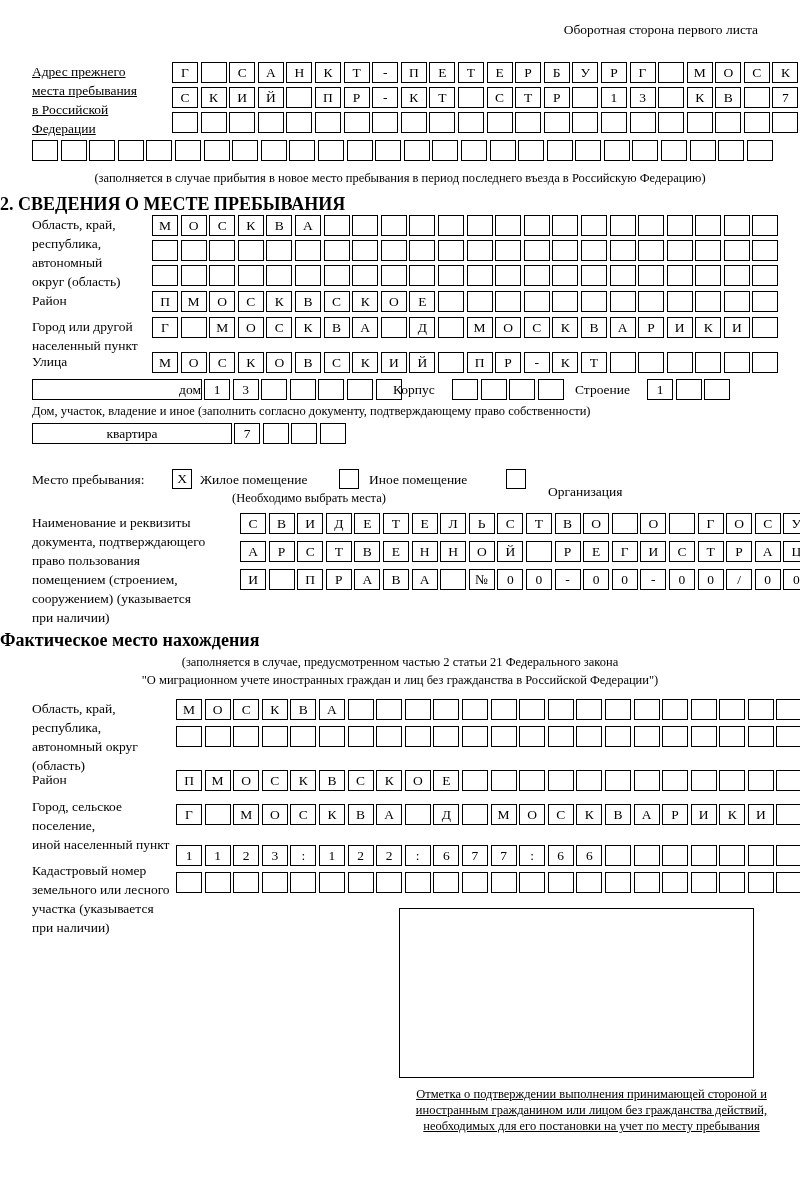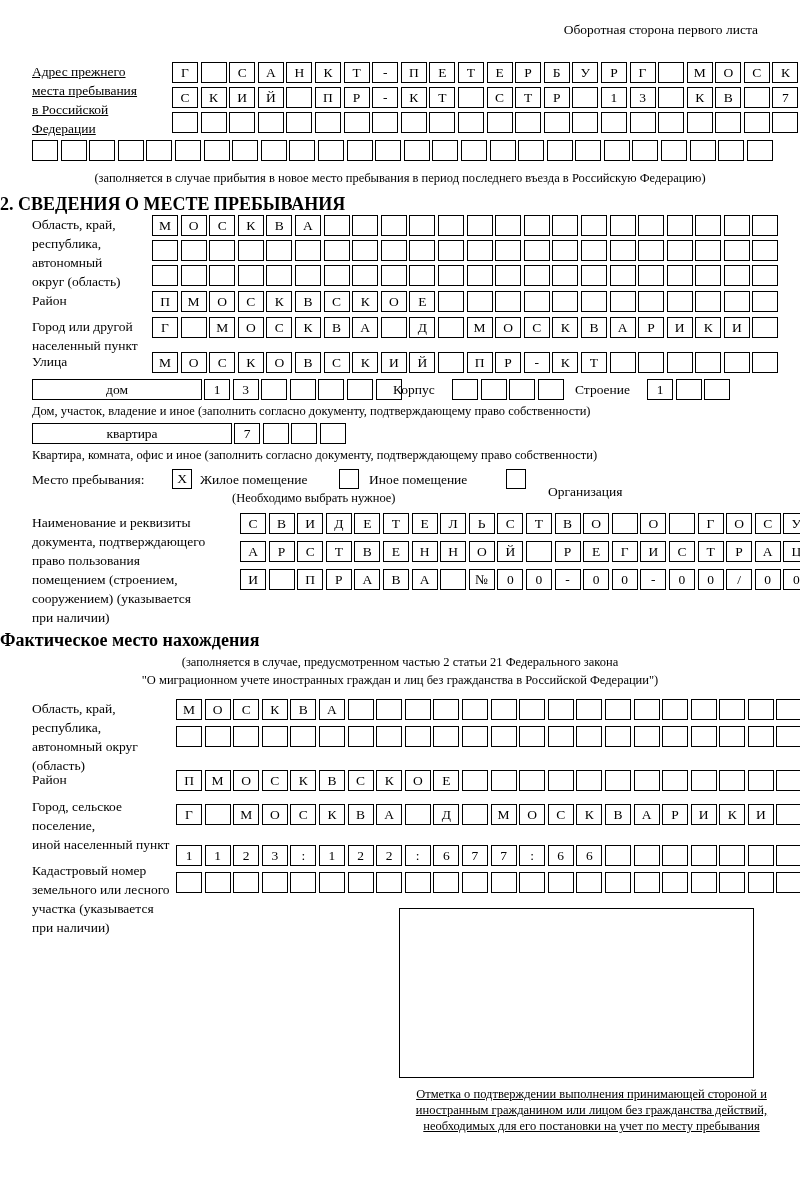--- a/index.html
+++ b/index.html
@@ -360,21 +360,21 @@
       <div class="cell">К</div>
       <div class="cell">Т</div>
       <div class="cell"></div>
       <div class="cell"></div>
       <div class="cell"></div>
       <div class="cell"></div>
       <div class="cell"></div>
       <div class="cell"></div>
     </div>
 
-  <div class="box-line" style="left:32px; top:379px; width:170px;">дом</div>
+  <div class="box-line" style="left:32px; top:379px; width:170px;text-align:right;">дом</div>
   <div class="cells" id="s2-dom" style="left:204px; top:379px;">
       <div class="cell">1</div>
       <div class="cell">3</div>
       <div class="cell"></div>
       <div class="cell"></div>
       <div class="cell"></div>
       <div class="cell"></div>
       <div class="cell"></div>
     </div>
   <div class="plain-text" style="left:393px; top:380px;">Корпус</div>
@@ -392,30 +392,29 @@
     </div>
   <div class="plain-text" style="left:32px; top:402px; font-size:12.5px;">Дом, участок, владение и иное (заполнить согласно документу, подтверждающему право собственности)</div>
 
   <div class="box-line" style="left:32px; top:423px; width:200px;">квартира</div>
   <div class="cells" id="s2-flat" style="left:234px; top:423px;">
       <div class="cell">7</div>
       <div class="cell"></div>
       <div class="cell"></div>
       <div class="cell"></div>
     </div>
-  <div class="plain-text" style="left:32px; top:446px; font-size:12.5px;">Квартира, комната, офис и иное (заполнить согласно документу, подтверждающему право собственности)</div>
 
   <div class="plain-text" style="left:32px; top:470px;">Место пребывания:</div>
   <div class="checkbox" style="left:172px; top:469px;">X</div>
   <div class="plain-text" style="left:200px; top:470px;">Жилое помещение</div>
   <div class="checkbox" style="left:339px; top:469px;"></div>
   <div class="plain-text" style="left:369px; top:470px;">Иное помещение</div>
   <div class="checkbox" style="left:506px; top:469px;"></div>
   <div class="plain-text" style="left:548px; top:482px;">Организация</div>
-  <div class="plain-text" style="left:232px; top:489px; font-size:12.5px;">(Необходимо выбрать нужное)</div>
+  <div class="plain-text" style="left:232px; top:489px; font-size:12.5px;">(Необходимо выбрать места)</div>
 
   <div class="label" style="left:32px; top:513px; width:205px;">Наименование и реквизиты
 документа, подтверждающего
 право пользования
 помещением (строением,
 сооружением) (указывается
 при наличии)</div>
   <div class="cells" id="s2-doc-0" style="left:240px; top:513px;">
       <div class="cell">С</div>
       <div class="cell">В</div>

